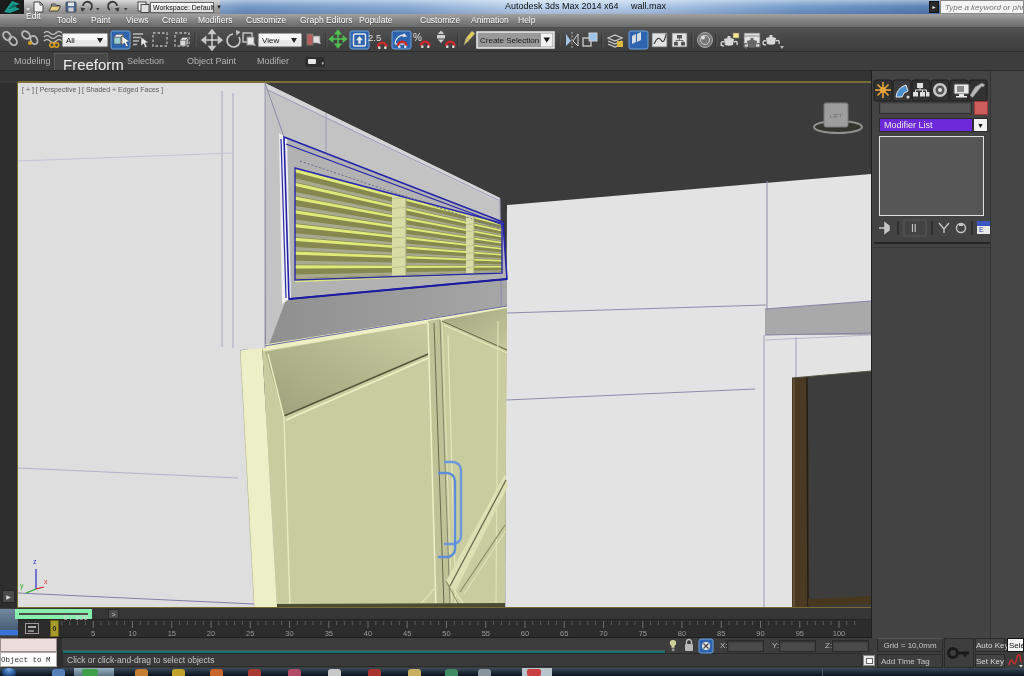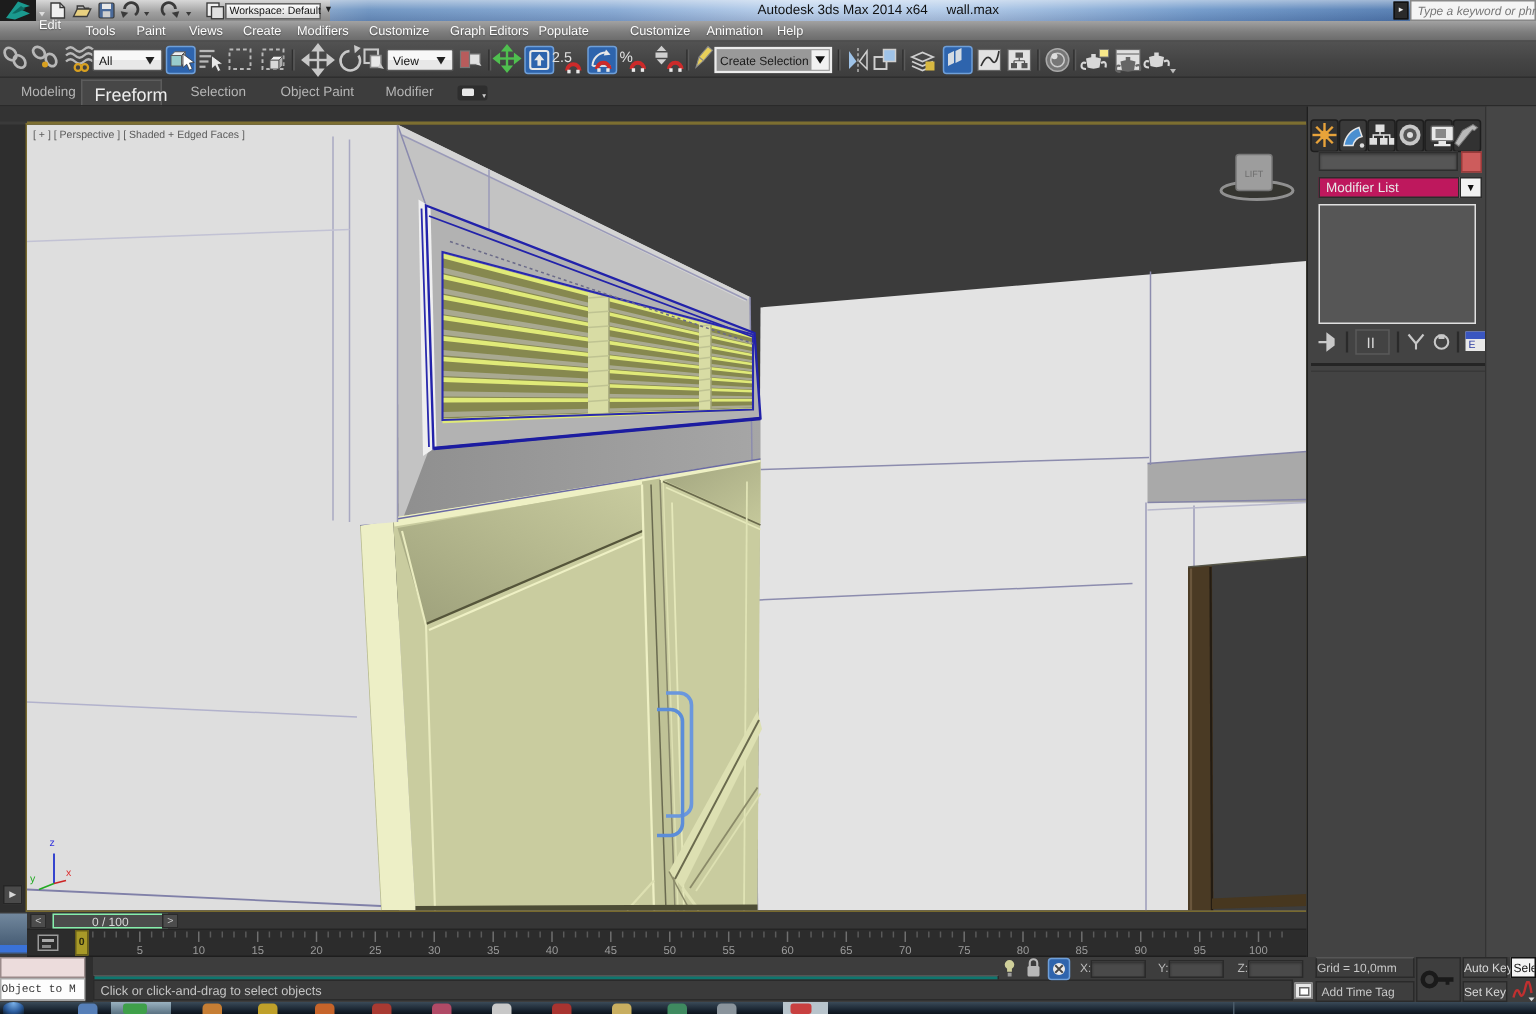--- a/index.html
+++ b/index.html
@@ -186,21 +186,21 @@
       <path d="M747 13 q5 -2 10 0 l-1 6 q-4 1.5 -8 0 z" fill="#666"></path>
       <rect x="750.5" y="10" width="3" height="3" fill="#666"></rect>
       <path d="M766 13 q-3 -1 -3 2 q0 2 3 2 M776 13 q4 -2 3 3" fill="none" stroke="#d8d8d8" stroke-width="1.4"></path>
       <path d="M766 10 q5 -2 10 0 l-1 6 q-4 1.5 -8 0 z" fill="#d8d8d8"></path>
       <rect x="769.5" y="7" width="3" height="3" fill="#d8d8d8"></rect>
       <path d="M780 18 l4 0 l-2 3 z" fill="#bbb"></path>
     </svg></div>
 <div style="position:absolute;left:0px;top:52px;width:1024px;height:19px;background:#3d3d3d;"></div>
 <div style="position:absolute;left:54px;top:53px;width:54px;height:18px;background:#474747;border:1px solid #5c5c5c;border-bottom:none;"></div>
 <div style="position:absolute;left:14px;top:56px;width:80px;height:12px;font-size:9px;color:#b5b5b5;white-space:nowrap">Modeling</div>
-<div style="position:absolute;left:63px;top:56px;width:80px;height:12px;font-size:12px;color:#ededed;white-space:nowrap">Freeform</div>
+<div style="position:absolute;left:63px;top:56px;width:80px;height:12px;font-size:15px;color:#ededed;white-space:nowrap">Freeform</div>
 <div style="position:absolute;left:127px;top:56px;width:80px;height:12px;font-size:9px;color:#b5b5b5;white-space:nowrap">Selection</div>
 <div style="position:absolute;left:187px;top:56px;width:80px;height:12px;font-size:9px;color:#b5b5b5;white-space:nowrap">Object Paint</div>
 <div style="position:absolute;left:257px;top:56px;width:80px;height:12px;font-size:9px;color:#b5b5b5;white-space:nowrap">Modifier</div>
 <div style="position:absolute;left:305px;top:57px;width:20px;height:10px;background:#2e2e2e;border-radius:2px;">
     <div style="position:absolute;left:3px;top:2px;width:8px;height:5px;background:#e8e8e8;border-radius:1px"></div>
     <div style="position:absolute;right:1px;top:3px;color:#ccc;font-size:5px">▾</div>
   </div>
 <div style="position:absolute;left:0px;top:70px;width:1024px;height:1px;background:#2a2a2a;"></div>
 <div style="position:absolute;left:0px;top:71px;width:1024px;height:10px;background:#333333;"></div>
 <div style="position:absolute;left:0px;top:83px;width:18px;height:525px;background:#2e2e2e;border-right:1px solid #1f1f1f;"></div>
@@ -374,42 +374,42 @@
       <circle cx="68" cy="12" r="4.5" fill="#555"></circle>
       <circle cx="68" cy="12" r="2" fill="#ddd"></circle>
       <rect x="82" y="6" width="15" height="10" rx="1" fill="#e8e8e8" stroke="#555" stroke-width="1"></rect>
       <rect x="85" y="8" width="7" height="6" fill="#888"></rect>
       <rect x="87" y="16" width="5" height="2" fill="#e8e8e8"></rect>
       <rect x="84" y="18" width="11" height="1.5" fill="#e8e8e8"></rect>
       <path d="M103 9 l7 -4 l3 2 l-2 2 l-1.5 -0.5 l-9 11 l-2.5 -2 z" fill="#b9b9b9" stroke="#777" stroke-width="0.7"></path>
     </svg></div>
 <div style="position:absolute;left:879px;top:101px;width:93px;height:13px;background:#565656;border:1px solid #2e2e2e;box-shadow:inset 0 1px 2px rgba(0,0,0,0.4);"></div>
 <div style="position:absolute;left:974px;top:101px;width:14px;height:14px;background:#cd5c5c;border:1px solid #9a3a3a;"></div>
-<div style="position:absolute;left:879px;top:118px;width:94px;height:14px;background:#be185d;border:1px solid #2c2c2c;font-size:9px;color:#e8e8e8;line-height:13px;padding-left:4px;white-space:nowrap">Modifier List</div>
+<div style="position:absolute;left:879px;top:118px;width:94px;height:14px;background:#6d28d9;border:1px solid #2c2c2c;font-size:9px;color:#e8e8e8;line-height:13px;padding-left:4px;white-space:nowrap">Modifier List</div>
 <div style="position:absolute;left:973px;top:118px;width:15px;height:14px;background:#f2f2f2;border:1px solid #2c2c2c;color:#111;font-size:7px;text-align:center;line-height:13px">▼</div>
 <div style="position:absolute;left:879px;top:136px;width:105px;height:80px;background:#565656;border:1px solid #e0e0e0;"></div>
 <div style="position:absolute;left:876px;top:219px;width:116px;height:18px;"><svg width="116" height="18" viewBox="0 0 116 18">
       <path d="M3 9 h6 M9 4 v10 l4 -3 v-4 z" stroke="#c8c8c8" stroke-width="1.5" fill="#c8c8c8"></path>
       <line x1="22" y1="2" x2="22" y2="16" stroke="#2a2a2a" stroke-width="1.5"></line>
       <rect x="28" y="1" width="22" height="16" fill="none" stroke="#5a5a5a" stroke-width="1"></rect>
       <text x="35" y="13" font-size="10" fill="#d8d8d8" font-family="Liberation Sans">II</text>
       <line x1="56" y1="2" x2="56" y2="16" stroke="#2a2a2a" stroke-width="1.5"></line>
       <path d="M63 4 l5 6 l5 -6 M68 10 v4" stroke="#c8c8c8" stroke-width="1.4" fill="none"></path>
       <circle cx="85" cy="9" r="4.5" fill="none" stroke="#c8c8c8" stroke-width="1.4"></circle>
       <rect x="83" y="4" width="4" height="3" fill="#c8c8c8"></rect>
       <line x1="96" y1="2" x2="96" y2="16" stroke="#2a2a2a" stroke-width="1.5"></line>
       <rect x="101" y="2" width="13" height="13" fill="#e8e8e8"></rect>
       <rect x="101" y="2" width="13" height="5" fill="#3a56c0"></rect>
       <text x="103" y="13" font-size="7" fill="#2a3aa0" font-family="Liberation Sans">E</text>
     </svg></div>
 <div style="position:absolute;left:874px;top:242px;width:116px;height:2px;background:#252525;"></div>
 <div style="position:absolute;left:874px;top:247px;width:116px;height:1px;background:#383838;"></div>
 <div style="position:absolute;left:18px;top:608px;width:853px;height:12px;background:#363636;border-bottom:1px solid #242424;"></div>
 <div style="position:absolute;left:20px;top:609px;width:11px;height:10px;background:#4c4c4c;border:1px solid #2a2a2a;color:#ccc;font-size:7px;text-align:center;line-height:9px">&lt;</div>
-<div style="position:absolute;left:35px;top:609px;width:77px;height:10px;background:#4c4c4c;border:1px solid #86efac;color:#d8d8d8;font-size:8px;text-align:center;line-height:9px">0 / 100</div>
+<div style="position:absolute;left:15px;top:609px;width:77px;height:10px;background:#4c4c4c;border:4px solid #86efac;color:#d8d8d8;font-size:8px;text-align:right;line-height:9px">0 / 100</div>
 <div style="position:absolute;left:108px;top:609px;width:11px;height:10px;background:#4c4c4c;border:1px solid #2a2a2a;color:#ccc;font-size:7px;text-align:center;line-height:9px">&gt;</div>
 <div style="position:absolute;left:18px;top:620px;width:853px;height:18px;background:#2c2c2c;border-bottom:1px solid #1e1e1e;"></div>
 <div style="position:absolute;left:25px;top:623px;width:14px;height:11px;border:1px solid #9a9a9a;">
     <div style="position:absolute;left:2px;top:2px;width:8px;height:2px;border:1px solid #aaa"></div>
     <div style="position:absolute;left:2px;top:6px;width:6px;height:2px;background:#888"></div>
   </div>
 <div style="position:absolute;left:44px;top:620px;width:820px;height:18px;"><svg width="820" height="18" viewBox="0 0 820 18">
       <line x1="10.0" y1="1" x2="10.0" y2="8" stroke="#6f6f6f" stroke-width="1"></line>
       <line x1="17.9" y1="1" x2="17.9" y2="5" stroke="#5a5a5a" stroke-width="1"></line>
       <line x1="25.7" y1="1" x2="25.7" y2="5" stroke="#5a5a5a" stroke-width="1"></line>
@@ -552,21 +552,21 @@
       <rect x="31" y="1" width="14" height="14" rx="2" fill="#2e64ad" stroke="#6f9fd8" stroke-width="1"></rect>
       <circle cx="38" cy="8" r="4" fill="#e8e8e8"></circle>
       <path d="M35.5 5.5 l5 5 M40.5 5.5 l-5 5" stroke="#444" stroke-width="1.2"></path>
     </svg></div>
 <div style="position:absolute;left:720px;top:640px;width:10px;height:11px;font-size:8px;color:#bbb;line-height:11px">X:</div>
 <div style="position:absolute;left:727px;top:640px;width:37px;height:12px;background:#4a4a4a;border:1px solid #2a2a2a;box-shadow:inset 0 1px 2px rgba(0,0,0,0.4);"></div>
 <div style="position:absolute;left:772px;top:640px;width:10px;height:11px;font-size:8px;color:#bbb;line-height:11px">Y:</div>
 <div style="position:absolute;left:779px;top:640px;width:37px;height:12px;background:#4a4a4a;border:1px solid #2a2a2a;box-shadow:inset 0 1px 2px rgba(0,0,0,0.4);"></div>
 <div style="position:absolute;left:825px;top:640px;width:10px;height:11px;font-size:8px;color:#bbb;line-height:11px">Z:</div>
 <div style="position:absolute;left:832px;top:640px;width:37px;height:12px;background:#4a4a4a;border:1px solid #2a2a2a;box-shadow:inset 0 1px 2px rgba(0,0,0,0.4);"></div>
-<div style="position:absolute;left:877px;top:638px;width:66px;height:14px;background:#3e3e3e;border:1px solid #2a2a2a;border-top-color:#565656;font-size:8px;color:#c8c8c8;line-height:13px;text-align:left">Grid = 10,0mm</div>
+<div style="position:absolute;left:877px;top:638px;width:66px;height:14px;background:#3e3e3e;border:1px solid #2a2a2a;border-top-color:#565656;font-size:8px;color:#c8c8c8;line-height:13px;text-align:center">Grid = 10,0mm</div>
 <div style="position:absolute;left:877px;top:654px;width:66px;height:14px;background:#3e3e3e;border:1px solid #2a2a2a;font-size:8px;color:#c8c8c8;line-height:13px;padding-left:3px">Add Time Tag</div>
 <div style="position:absolute;left:944px;top:638px;width:30px;height:30px;background:#3e3e3e;border:1px solid #2a2a2a;"></div>
 <div style="position:absolute;left:946px;top:646px;width:26px;height:14px;"><svg width="26" height="14" viewBox="0 0 26 14">
       <circle cx="7" cy="7" r="4.5" fill="none" stroke="#1a1a1a" stroke-width="3"></circle>
       <line x1="11" y1="7" x2="23" y2="7" stroke="#1a1a1a" stroke-width="3"></line>
       <line x1="19" y1="7" x2="19" y2="10.5" stroke="#1a1a1a" stroke-width="2.5"></line>
     </svg></div>
 <div style="position:absolute;left:975px;top:638px;width:30px;height:14px;background:#444;border:1px solid #2a2a2a;font-size:8px;color:#d8d8d8;line-height:13px;text-align:center;white-space:nowrap">Auto Key</div>
 <div style="position:absolute;left:975px;top:654px;width:30px;height:14px;background:#444;border:1px solid #2a2a2a;font-size:8px;color:#d8d8d8;line-height:13px;text-align:center;white-space:nowrap">Set Key</div>
 <div style="position:absolute;left:1007px;top:638px;width:17px;height:14px;background:#f4f4f4;border:1px solid #111;font-size:8px;color:#111;line-height:13px;padding-left:1px;overflow:hidden;white-space:nowrap">Selec</div>

